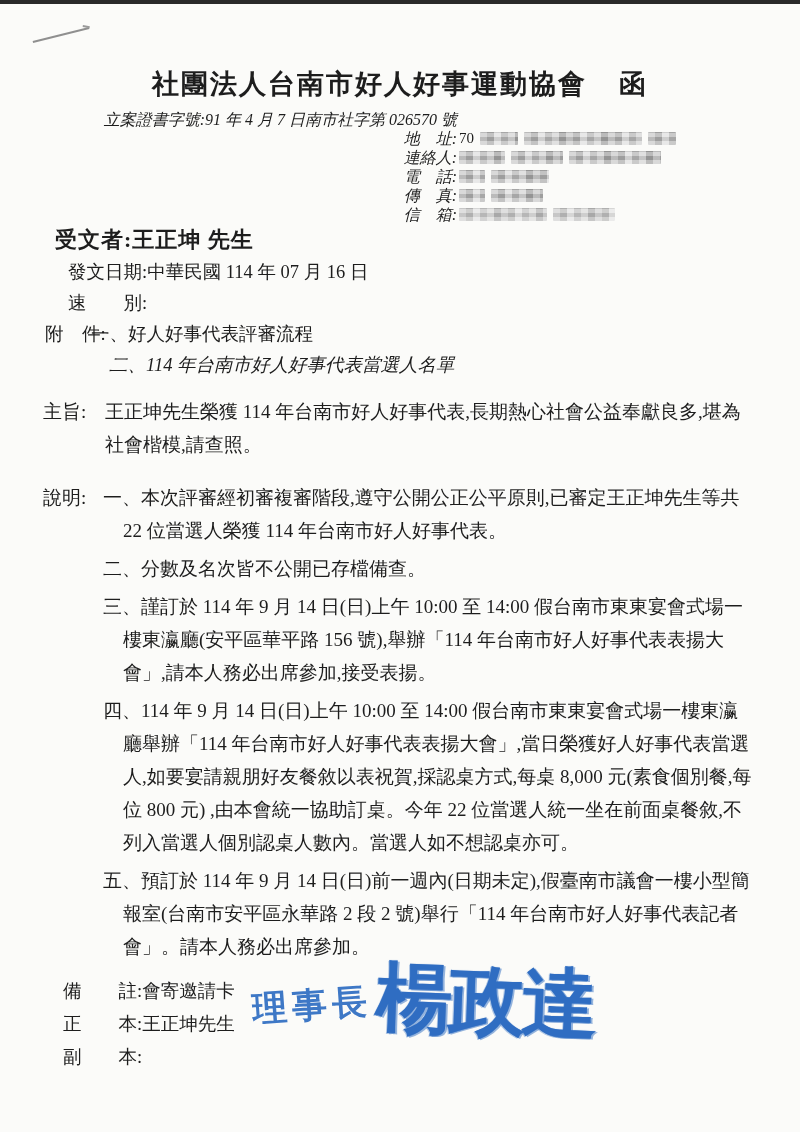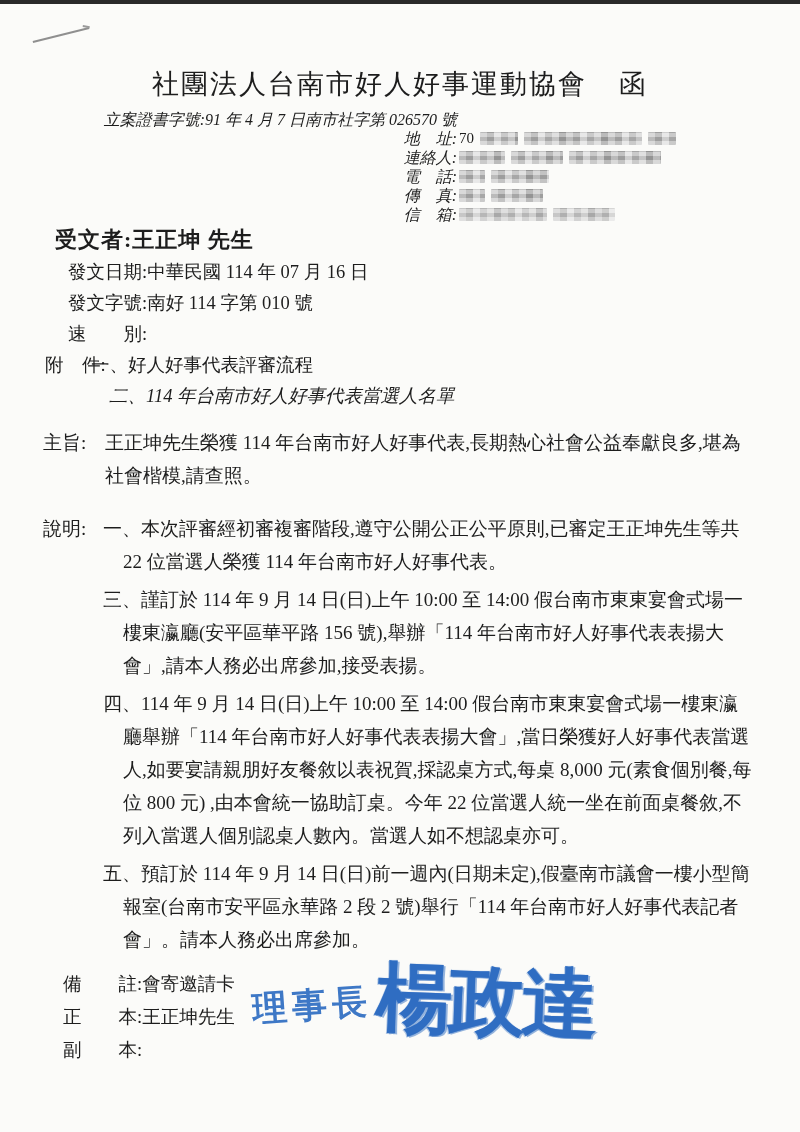--- a/index.html
+++ b/index.html
@@ -8,21 +8,21 @@
     background:#fbfbf9;
     font-family:"Liberation Serif","DejaVu Serif",serif;
     color:#1d1d1d;
     position:relative;
     overflow:hidden;
   }
   .scan-topbar{position:absolute;top:0;left:0;width:800px;height:4px;background:#2a2a2a;}
   .pen-mark{position:absolute;top:34px;left:32px;width:58px;height:2px;background:#8f8f8f;transform:rotate(-14deg);}
   .pen-mark::after{content:"";position:absolute;right:-1px;top:-2px;width:7px;height:2px;background:#9a9a9a;transform:rotate(24deg);}
 
-  .doc-title{margin:64px 0 0 0;text-align:center;font-size:27px;font-weight:400;letter-spacing:2px;line-height:40px;}
+  .doc-title{margin:64px 0 0 0;text-align:center;font-size:27px;font-weight:700;letter-spacing:2px;line-height:40px;}
   .title-suffix{margin-left:32px;}
 
   .info-block{margin-top:6px;font-size:16px;line-height:19px;}
   .info-row{display:flex;align-items:center;}
   .info-label{flex:0 0 457px;text-align:right;font-style:italic;}
   .info-value{display:flex;align-items:center;gap:6px;padding-left:2px;font-size:15px;}
   .redact{display:inline-block;height:13px;border-radius:1px;
     background:
       repeating-linear-gradient(0deg, rgba(255,255,255,.30) 0 4px, rgba(60,60,60,.10) 4px 8px),
       repeating-linear-gradient(90deg,#c9c9c9 0 7px,#a9a9a9 7px 14px,#dedede 14px 21px,#b3b3b3 21px 28px,#d3d3d3 28px 35px,#9e9e9e 35px 42px);
@@ -103,37 +103,37 @@
         <span class="redact light" style="width:88px"></span>
         <span class="redact light" style="width:62px"></span>
       </span>
   </div>
 </div>
 
 <div class="recipient-row"><span>受文者:</span><span>王正坤 先生</span></div>
 
 <div class="meta-block">
   <div class="meta-row"><span>發文日期:</span><span>中華民國 114 年 07 月 16 日</span></div>
-  <div class="meta-row"><span>發文字號:</span><span>南好 114 字第 010 號</span></div>
   <div class="meta-row"><span>速　　別:</span><span></span></div>
   <div class="attach">
     <span class="attach-label">附　件:</span>
     <div class="attach-item-1">一、好人好事代表評審流程</div>
     <div class="attach-item-2">二、114 年台南市好人好事代表當選人名單</div>
   </div>
 </div>
 
 <div class="para subject-para">
   <span class="plabel">主旨:</span>
   <span>王正坤先生榮獲 114 年台南市好人好事代表,長期熱心社會公益奉獻良多,堪為社會楷模,請查照。</span>
 </div>
 
 <div class="desc">
   <span class="plabel">說明:</span>
   <div class="desc-item">一、本次評審經初審複審階段,遵守公開公正公平原則,已審定王正坤先生等共 22 位當選人榮獲 114 年台南市好人好事代表。</div>
+  <div class="desc-item">二、分數及名次皆不公開已存檔備查。</div>
   <div class="desc-item">三、謹訂於 114 年 9 月 14 日(日)上午 10:00 至 14:00 假台南市東東宴會式場一樓東瀛廳(安平區華平路 156 號),舉辦「114 年台南市好人好事代表表揚大會」,請本人務必出席參加,接受表揚。</div>
   <div class="desc-item">四、114 年 9 月 14 日(日)上午 10:00 至 14:00 假台南市東東宴會式場一樓東瀛廳舉辦「114 年台南市好人好事代表表揚大會」,當日榮獲好人好事代表當選人,如要宴請親朋好友餐敘以表祝賀,採認桌方式,每桌 8,000 元(素食個別餐,每位 800 元) ,由本會統一協助訂桌。今年 22 位當選人統一坐在前面桌餐敘,不列入當選人個別認桌人數內。當選人如不想認桌亦可。</div>
   <div class="desc-item">五、預訂於 114 年 9 月 14 日(日)前一週內(日期未定),假臺南市議會一樓小型簡報室(台南市安平區永華路 2 段 2 號)舉行「114 年台南市好人好事代表記者會」。請本人務必出席參加。</div>
 </div>
 
 <div class="footer-block">
   <div class="footer-row"><span>備　　註:</span><span>會寄邀請卡</span></div>
   <div class="footer-row"><span>正　　本:</span><span>王正坤先生</span></div>
   <div class="footer-row"><span>副　　本:</span><span></span></div>
 </div>

